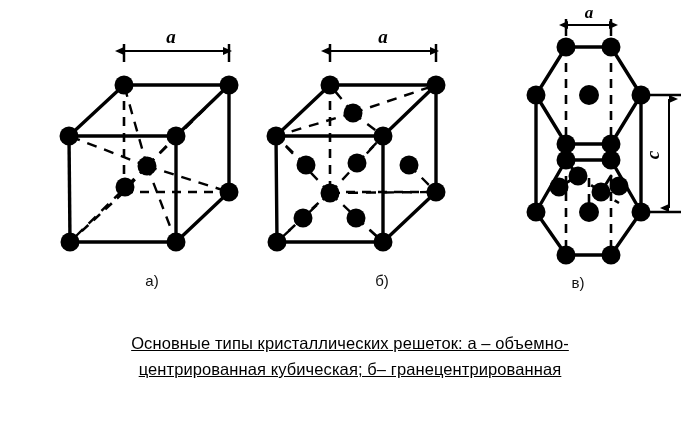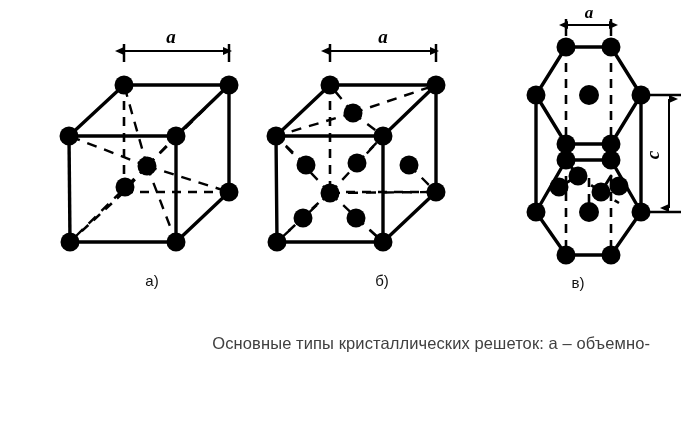--- a/index.html
+++ b/index.html
@@ -32,26 +32,27 @@
   }
   #sublabel-a { left: 122px; top: 272px; }
   #sublabel-b { left: 352px; top: 272px; }
   #sublabel-c { left: 548px; top: 274px; }
 
   #caption {
     position: absolute;
     left: 50px;
     top: 330px;
     width: 600px;
-    text-align: right;
+    text-align: center;
     font-family: "Liberation Sans", sans-serif;
     font-size: 16.5px;
     line-height: 26px;
-    color: #404040;
+    color: #000000;
     letter-spacing: 0.1px;
+    text-decoration: underline;
   }
   .caption-line { display: block; white-space: nowrap; }
 </style>
 </head>
 <body>
 
 <div id="page">
 
   <svg id="figures" viewBox="0 0 700 310">
     <defs>
@@ -270,15 +271,16 @@
       </g>
     </g>
   </svg>
 
   <div class="sublabel" id="sublabel-a">а)</div>
   <div class="sublabel" id="sublabel-b">б)</div>
   <div class="sublabel" id="sublabel-c">в)</div>
 
   <div id="caption">
     <span class="caption-line">Основные типы кристаллических решеток: а – объемно-</span>
+    <span class="caption-line">центрированная кубическая; б– гранецентрированная</span>
   </div>
 
 </div>
 
 </body></html>

